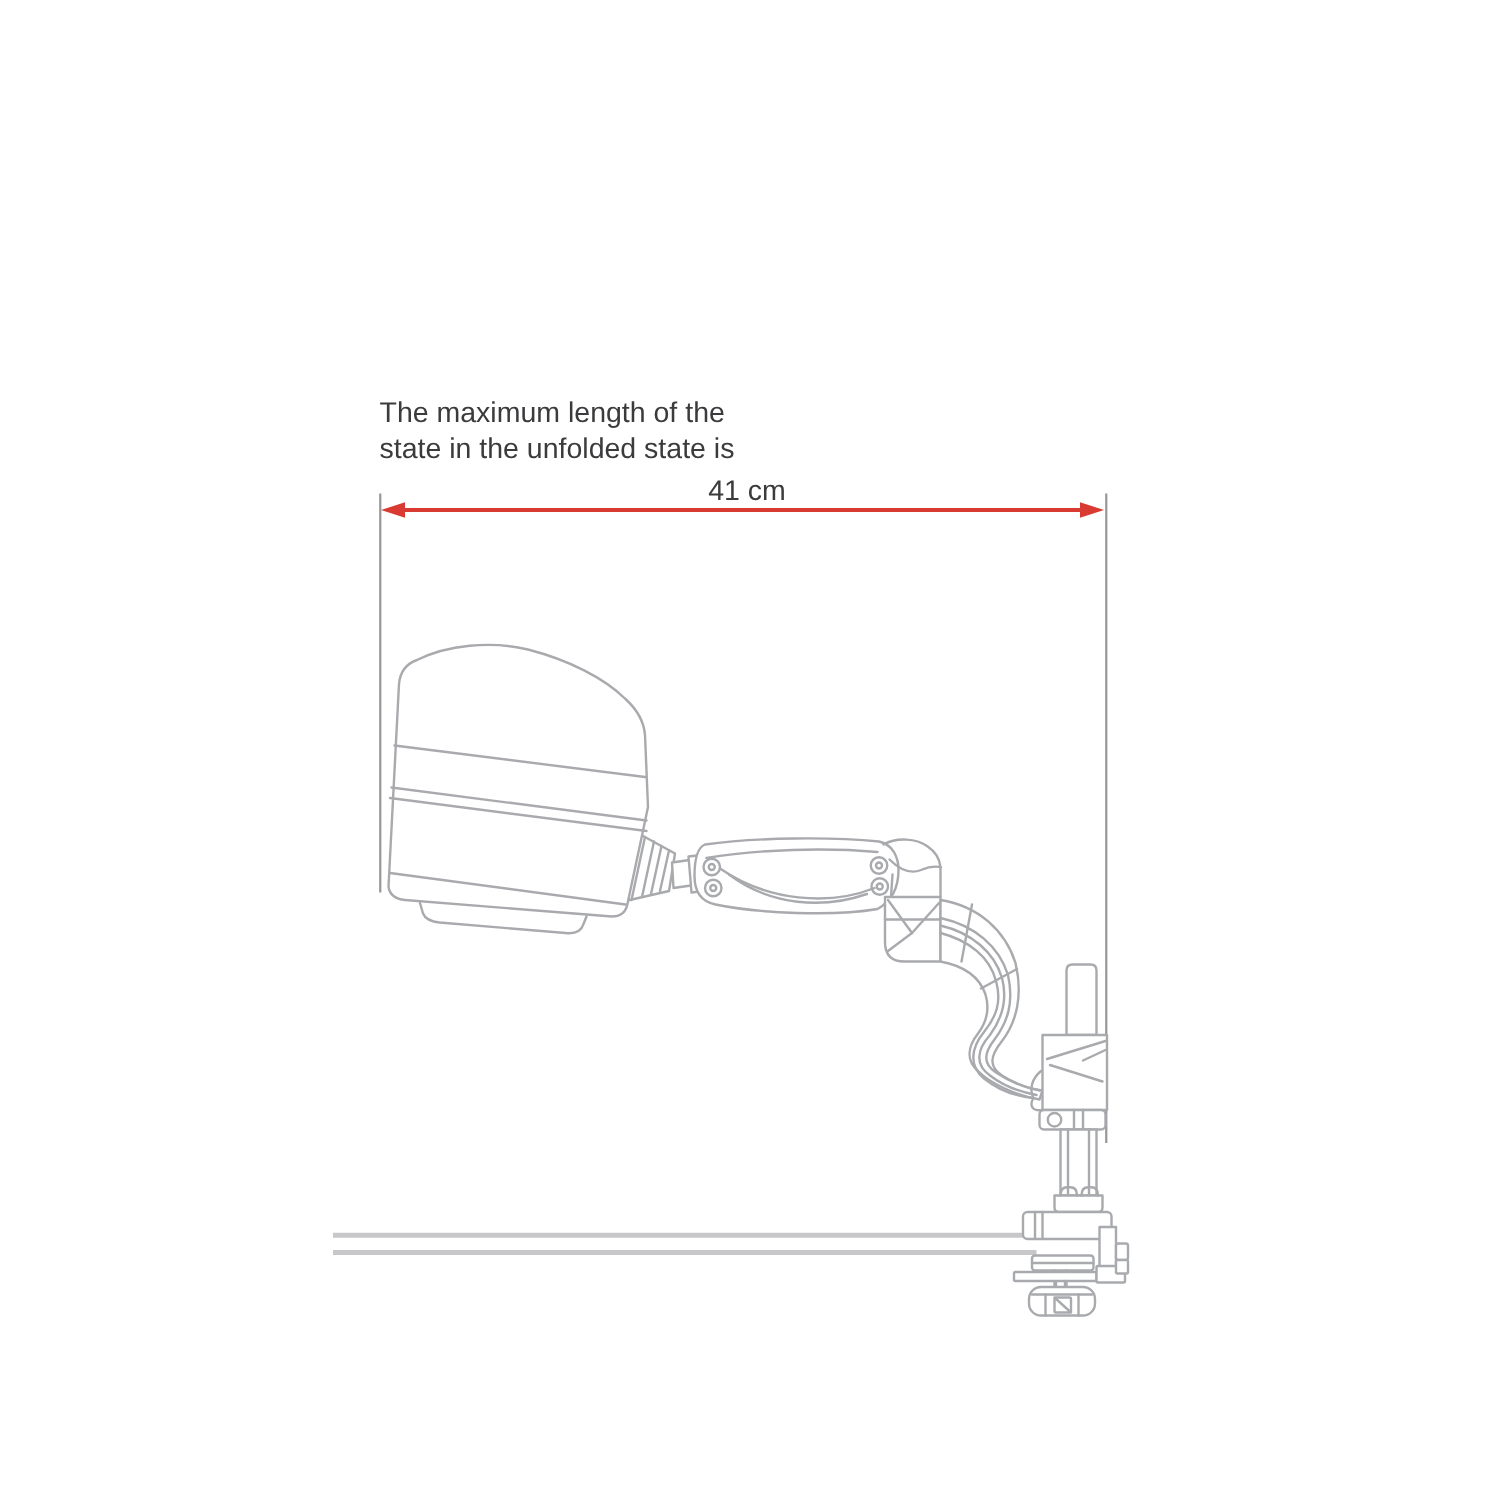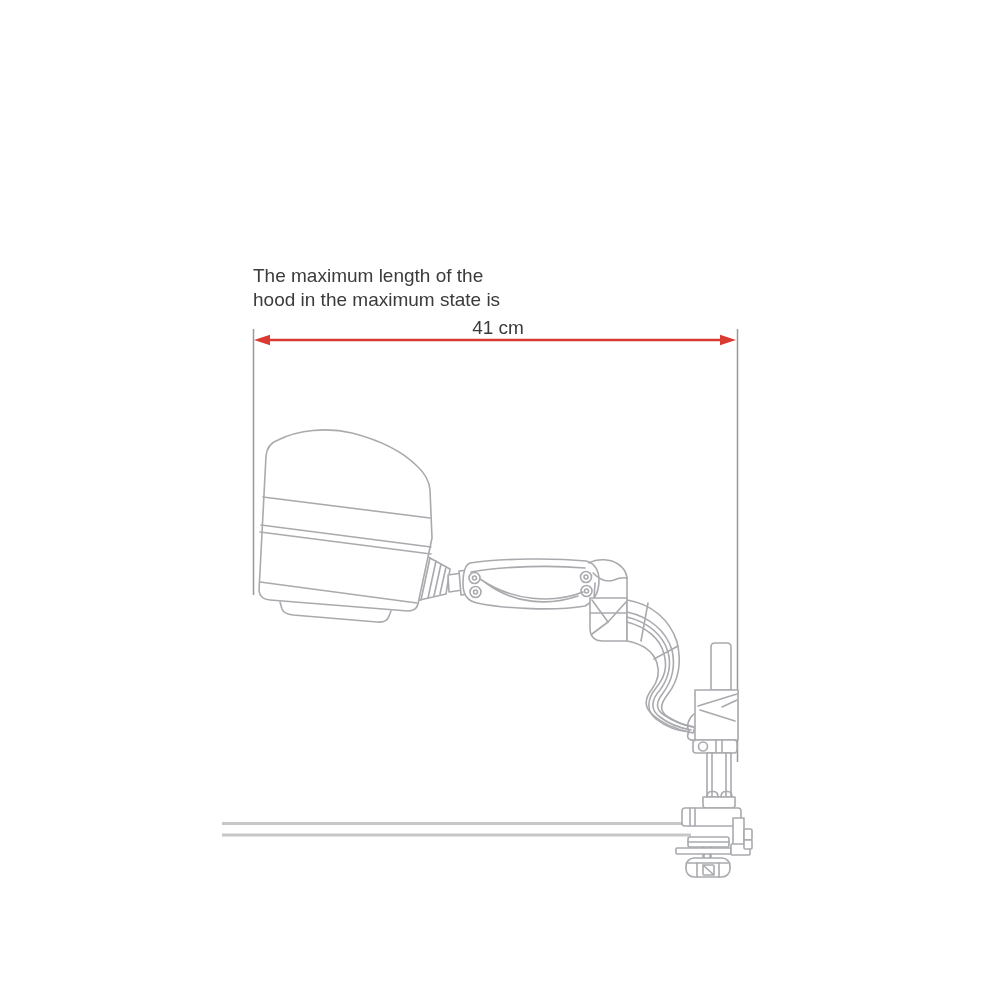--- a/index.html
+++ b/index.html
@@ -148,18 +148,18 @@
         <path class="ln" d="M697,863 L697,877"></path>
         <path class="ln" d="M719,863 L719,877"></path>
         <rect class="ln" x="703" y="865" width="11" height="10" rx="1"></rect>
         <path class="ln" d="M703,865 L714,875"></path>
       </g>
     </g>
   </svg>
 
   <div class="anno">
     <div>The maximum length of the</div>
-    <div>hood in the maximum state is</div>
+    <div>state in the unfolded state is</div>
   </div>
 
   <div class="dim-label">41 cm</div>
 
 </div>
 
 </body></html>

